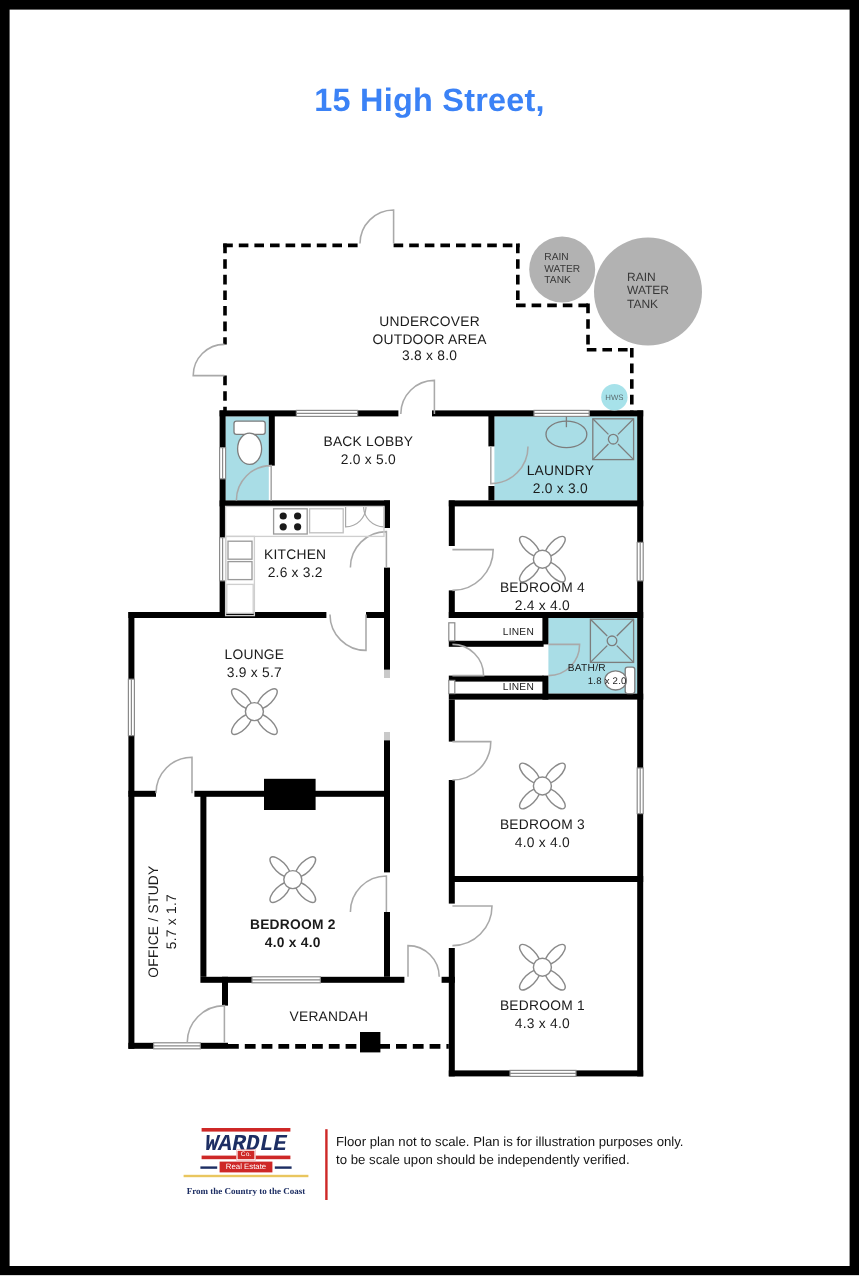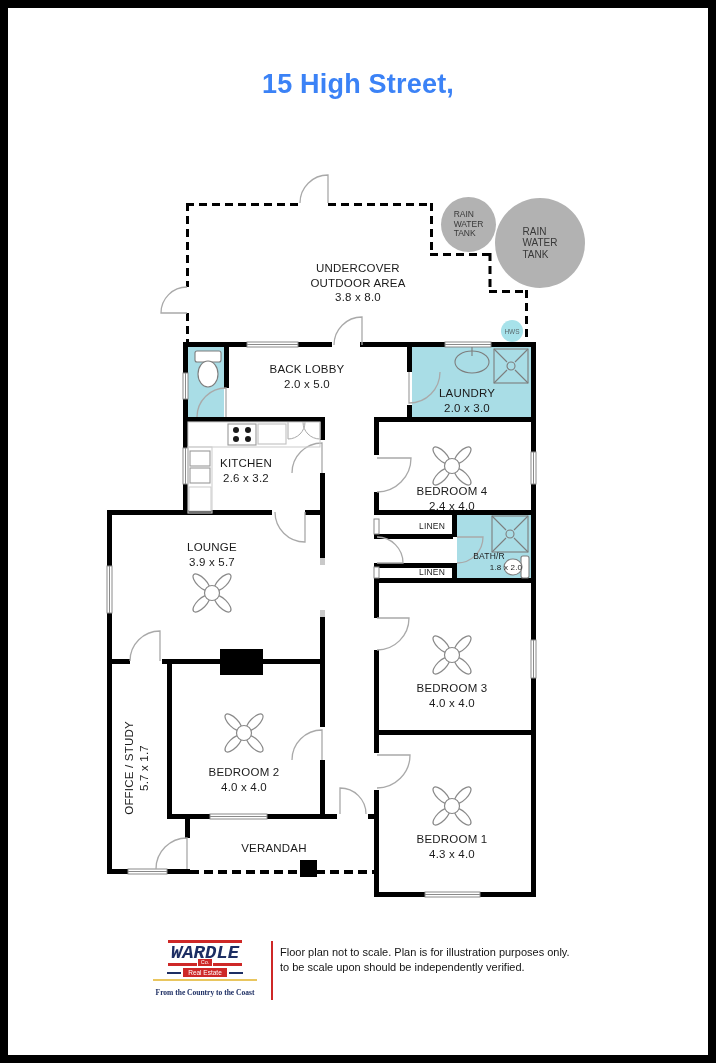--- a/index.html
+++ b/index.html
@@ -312,21 +312,21 @@
     <div class="dm">3.9 x 5.7</div>
   </div>
   <div class="label" style="left:452px;top:695px;">
     <div class="nm">BEDROOM 3</div>
     <div class="dm">4.0 x 4.0</div>
   </div>
   <div class="label vert" style="left:136px;top:768px;">
     <div class="nm">OFFICE / STUDY</div>
     <div class="dm">5.7 x 1.7</div>
   </div>
-  <div class="label" style="left:244px;top:779px;">
+  <div class="label" style="left:244px;top:779px;font-weight:bold;">
     <div class="nm">BEDROOM 2</div>
     <div class="dm">4.0 x 4.0</div>
   </div>
   <div class="label" style="left:452px;top:846px;">
     <div class="nm">BEDROOM 1</div>
     <div class="dm">4.3 x 4.0</div>
   </div>
   <div class="label" style="left:274px;top:848px;">VERANDAH</div>
 
   <div class="logo">

